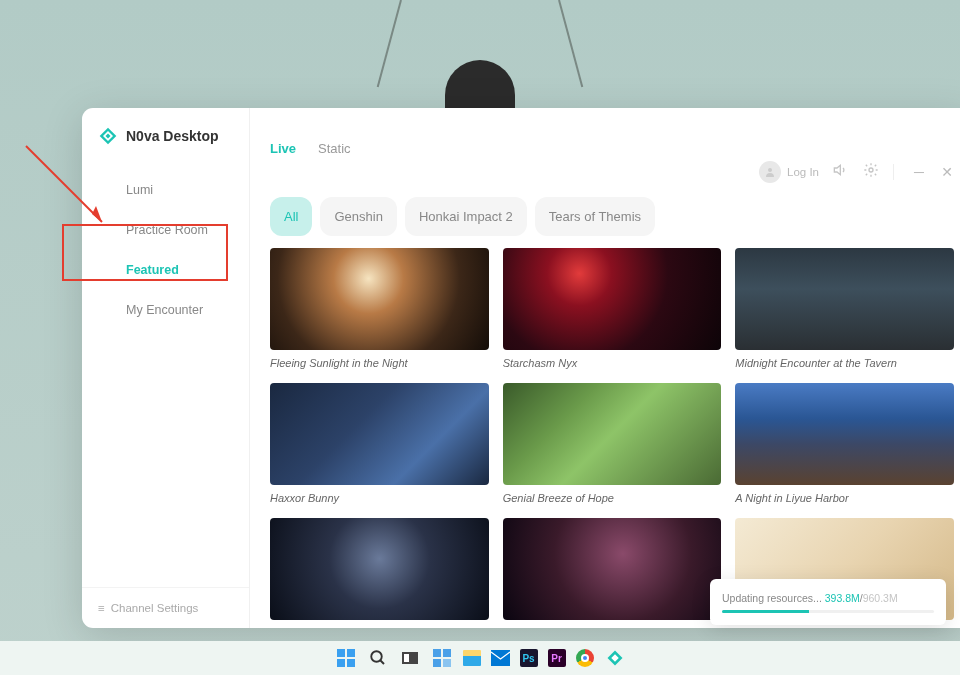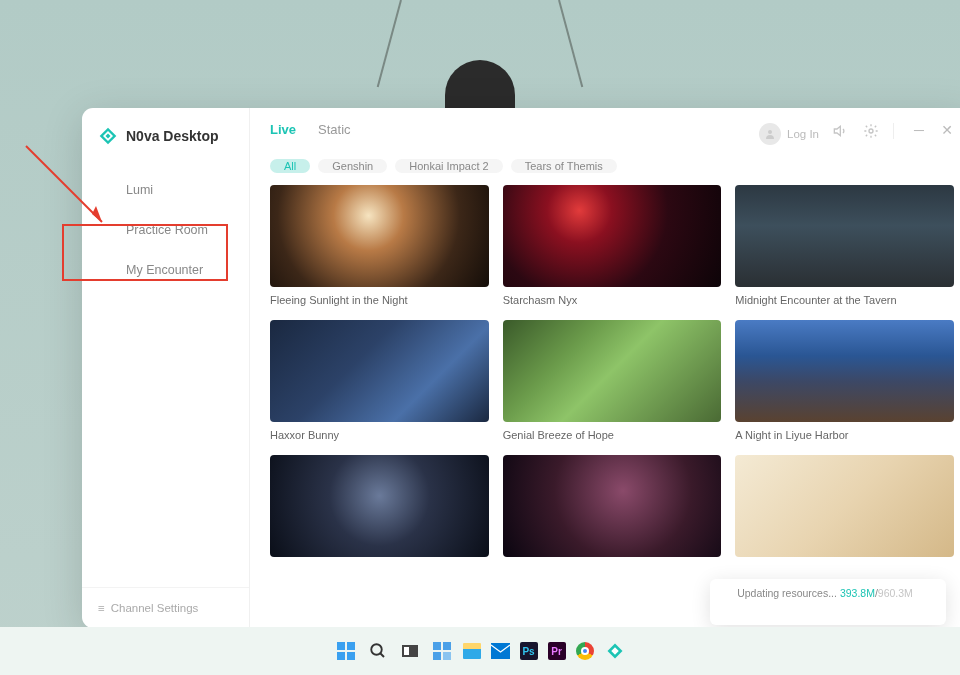--- a/index.html
+++ b/index.html
@@ -24,59 +24,59 @@
 .nav-item { padding: 13px 24px; font-size: 12.5px; color: #888; cursor: pointer; }
 .nav-item.active { color: #1cc4b4; font-weight: 600; }
 
 .sidebar-footer { padding: 14px 16px; border-top: 1px solid #f3f3f3; font-size: 11.5px; color: #aaa; display: flex; align-items: center; gap: 6px; cursor: pointer; }
 
 .main { flex: 1; display: flex; flex-direction: column; min-width: 0; }
 .topbar { display: flex; justify-content: space-between; align-items: center; padding: 14px 20px 0 20px; }
 .tabs { display: flex; gap: 22px; align-items: center; }
 .tab { font-size: 13px; color: #999; cursor: pointer; padding-bottom: 8px; }
 .tab.active { color: #1cc4b4; font-weight: 600; }
-.topbar-right { display: flex; gap: 14px; color: #c5c5c5; }
+.topbar-right { display: flex; align-items: center; gap: 14px; color: #c5c5c5; margin-top: 39px; }
 .user-btn { display: flex; align-items: center; gap: 6px; cursor: pointer; font-size: 11.5px; color: #bbb; }
 .avatar-circle { width: 22px; height: 22px; border-radius: 50%; background: #e8e8e8; display: flex; align-items: center; justify-content: center; }
 .win-controls { display: flex; gap: 14px; margin-left: 4px; }
 .win-btn { width: 14px; height: 14px; display: flex; align-items: center; justify-content: center; cursor: pointer; color: #bbb; font-size: 14px; }
 .divider-v { width: 1px; height: 16px; background: #eee; }
 
 .filters { display: flex; gap: 8px; padding: 14px 20px 12px; }
-.chip { padding: 1px 14px; border-radius: 12px; font-size: 11px; color: #888; background: #f5f5f5; cursor: pointer; }
+.chip { padding: 12px 14px; border-radius: 12px; font-size: 13px; color: #888; background: #f5f5f5; cursor: pointer; }
 .chip.active { background: #c7f0eb; color: #1cc4b4; }
 
 .content { flex: 1; overflow-y: auto; padding: 0 20px 20px; }
 .grid { display: grid; grid-template-columns: repeat(3, 1fr); gap: 14px 14px; }
 .card { cursor: pointer; }
 .thumb { width: 100%; height: 102px; border-radius: 4px; background: #333; position: relative; overflow: hidden; }
-.caption { font-size: 11px; color: #666; padding-top: 7px; }
+.caption { font-size: 11px; color: #666; padding-top: 7px; font-style: italic; }
 
 
 .t-night1 { background: radial-gradient(circle at 45% 30%, #f6e4c0 0%, #b87a46 25%, #3c2718 65%, #140d08 100%); }
 .t-tavern { background: linear-gradient(180deg, #2c3842 0%, #3d4f5c 40%, #2a2f33 100%); }
 .t-starchasm { background: radial-gradient(circle at 35% 25%, #e23b3b 0%, #8b1020 20%, #2c0812 55%, #0d0408 100%); }
 .t-haxxor { background: linear-gradient(135deg, #1a2840 0%, #2c4268 40%, #4a70a8 70%, #1a2840 100%); }
 .t-liyue { background: linear-gradient(180deg, #4a7bc4 0%, #2a5694 35%, #3c4866 60%, #5a4230 100%); }
 .t-genial { background: linear-gradient(135deg, #3a5a2a 0%, #6a9a4a 30%, #8ec468 50%, #4a6a34 100%); }
 .t-dark1 { background: radial-gradient(circle at 50% 40%, #6a7a9a 0%, #2a3248 40%, #0a0e18 100%); }
 .t-dark2 { background: radial-gradient(circle at 55% 35%, #8a4a6a 0%, #3a1a2a 50%, #0a0510 100%); }
 .t-light { background: linear-gradient(135deg, #f4ead4 0%, #e8d4b0 50%, #d4b888 100%); }
 
 .highlight-box { position: absolute; top: 224px; left: 62px; width: 166px; height: 57px; border: 2.5px solid #e43d2e; pointer-events: none; }
 .arrow-line { position: absolute; top: 144px; left: 24px; width: 80px; height: 80px; pointer-events: none; }
 
-.toast { position: absolute; bottom: 50px; right: 14px; width: 236px; height: 46px; background: #fff; border-radius: 6px; box-shadow: 0 4px 20px rgba(0,0,0,0.12); padding: 8px 12px; display: flex; justify-content: center; gap: 6px; }
+.toast { position: absolute; bottom: 50px; right: 14px; width: 236px; height: 46px; background: #fff; border-radius: 6px; box-shadow: 0 4px 20px rgba(0,0,0,0.12); padding: 8px 12px; display: flex; flex-direction: column; justify-content: center; gap: 6px; }
 .toast-text { font-size: 10.5px; color: #888; white-space: nowrap; overflow: hidden; }
 .toast-text .cur { color: #1cc4b4; }
 .toast-text .tot { color: #c5c5c5; }
 .progress { height: 3px; background: #f0f0f0; border-radius: 2px; overflow: hidden; }
 .progress-fill { height: 100%; background: #1cc4b4; }
 
-.taskbar { position: absolute; bottom: 0; left: 0; right: 0; height: 48px; background: #eef5f2; display: flex; align-items: center; justify-content: center; gap: 10px; }
+.taskbar { position: absolute; bottom: 0; left: 0; right: 0; height: 34px; background: #eef5f2; display: flex; align-items: center; justify-content: center; gap: 10px; }
 .tb-icon { width: 22px; height: 22px; display: flex; align-items: center; justify-content: center; cursor: pointer; border-radius: 3px; }
 .tb-icon.explorer { background: linear-gradient(180deg, #ffd66b 40%, #2fa9e8 40%); width: 18px; height: 16px; border-radius: 1px; }
 .tb-icon.mail { background: #0078d4; width: 19px; height: 16px; }
 .tb-icon.ps { background: #18152e; color: #31c5f0; font-size: 10px; font-weight: 700; width: 18px; height: 18px; border-radius: 2px; }
 .tb-icon.pr { background: #2a0028; color: #e878ff; font-size: 10px; font-weight: 700; width: 18px; height: 18px; border-radius: 2px; }
 .tb-icon.chrome { width: 18px; height: 18px; border-radius: 50%; background: conic-gradient(#ea4335 0 120deg, #fbbc05 120deg 240deg, #34a853 240deg 360deg); position: relative; }
 .tb-icon.chrome::after { content: ""; position: absolute; inset: 5px; background: #4285f4; border-radius: 50%; border: 2px solid #fff; }
 .tb-icon.nova-small svg { width: 18px; height: 18px; }
 </style>
 </head>
@@ -99,20 +99,21 @@
             <path fill="#1cc4b4" d="M12 2 L22 12 L12 22 L2 12 Z"></path>
             <path fill="#fff" d="M12 6 L18 12 L12 18 L6 12 Z"></path>
             <path fill="#1cc4b4" d="M12 9 L15 12 L12 15 L9 12 Z"></path>
           </svg>
       </span>
       <span class="logo-text">N0va Desktop</span>
     </div>
     <nav class="nav" id="nav">
         <div class="nav-item">Lumi</div>
         <div class="nav-item">Practice Room</div>
+        <div class="nav-item active">Featured</div>
         <div class="nav-item">My Encounter</div>
       </nav>
     <div class="sidebar-footer">
       <span>≡</span>
       <span>Channel Settings</span>
     </div>
   </div>
 
   <div class="main">
     <div class="topbar">

